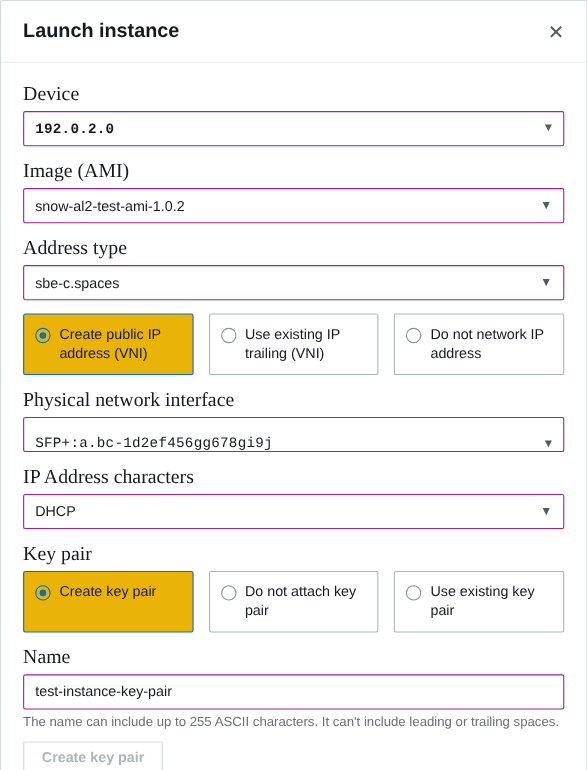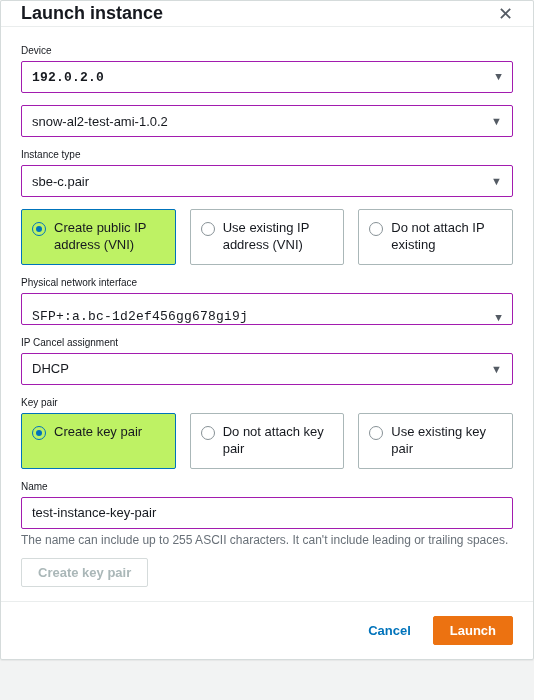--- a/index.html
+++ b/index.html
@@ -15,21 +15,21 @@
   .modal {
     width: 534px;
     background: #fff;
     border: 1px solid #d5dbdb;
     border-radius: 2px;
     box-shadow: 0 1px 1px rgba(0,0,0,0.05);
     display: flex;
     flex-direction: column;
   }
   .modal-header {
-    padding: 2px 20px;
+    padding: 17px 20px;
     display: flex;
     align-items: center;
     justify-content: space-between;
     border-bottom: 1px solid #eaeded;
   }
   .modal-title {
     font-size: 18px;
     font-weight: 700;
     color: #16191f;
   }
@@ -39,24 +39,25 @@
     cursor: pointer;
     background: none;
     border: none;
     line-height: 1;
   }
   .modal-body {
     padding: 6px 20px 14px 20px;
   }
   .field { margin-top: 12px; }
   .field-label {
-    font-size: 10px;
+    font-size: 18px;
     color: #16191f;
     margin-bottom: 5px;
     display: block;
+    font-family: Liberation Serif, serif;
   }
   .select, .text-input {
     width: 100%;
     height: 32px;
     border: 1px solid #a21caf;
     border-radius: 2px;
     background: #fff;
     display: flex;
     align-items: center;
     padding: 0 10px;
@@ -82,21 +83,21 @@
     border-radius: 2px;
     padding: 10px 10px;
     display: flex;
     align-items: flex-start;
     gap: 8px;
     cursor: pointer;
     min-height: 52px;
   }
   .radio-card.selected {
     border-color: #0073bb;
-    background: #bef264;
+    background: #eab308;
   }
   .radio-outer {
     width: 14px; height: 14px;
     border: 1px solid #879196;
     border-radius: 50%;
     flex-shrink: 0;
     display: flex; align-items: center; justify-content: center;
     margin-top: 2px;
   }
   .radio-card.selected .radio-outer { border-color: #0073bb; }
@@ -177,61 +178,62 @@
 
     <div class="field">
       <label class="field-label">Device</label>
       <div class="select mono">
         <span>192.0.2.0</span>
         <span class="caret">▼</span>
       </div>
     </div>
 
     <div class="field">
+      <label class="field-label">Image (AMI)</label>
       <div class="select">
         <span>snow-al2-test-ami-1.0.2</span>
         <span class="caret">▼</span>
       </div>
     </div>
 
     <div class="field">
-      <label class="field-label">Instance type</label>
+      <label class="field-label">Address type</label>
       <div class="select">
-        <span>sbe-c.pair</span>
+        <span>sbe-c.spaces</span>
         <span class="caret">▼</span>
       </div>
     </div>
 
     <div class="radio-row">
       <div class="radio-card selected">
         <span class="radio-outer">
             <span class="radio-inner"></span>
           </span>
         <span class="radio-text">Create public IP address (VNI)</span>
       </div>
       <div class="radio-card">
         <span class="radio-outer"></span>
-        <span class="radio-text">Use existing IP address (VNI)</span>
+        <span class="radio-text">Use existing IP trailing (VNI)</span>
       </div>
       <div class="radio-card">
         <span class="radio-outer"></span>
-        <span class="radio-text">Do not attach IP existing</span>
+        <span class="radio-text">Do not network IP address</span>
       </div>
     </div>
 
     <div class="field">
       <label class="field-label">Physical network interface</label>
       <div class="select mono2">
         <span>SFP+:a.bc-1d2ef456gg678gi9j</span>
         <span class="caret">▼</span>
       </div>
     </div>
 
     <div class="field">
-      <label class="field-label">IP Cancel assignment</label>
+      <label class="field-label">IP Address characters</label>
       <div class="select">
         <span>DHCP</span>
         <span class="caret">▼</span>
       </div>
     </div>
 
     <div class="field">
       <label class="field-label">Key pair</label>
       <div class="radio-row" style="margin-top:4px">
         <div class="radio-card selected">

